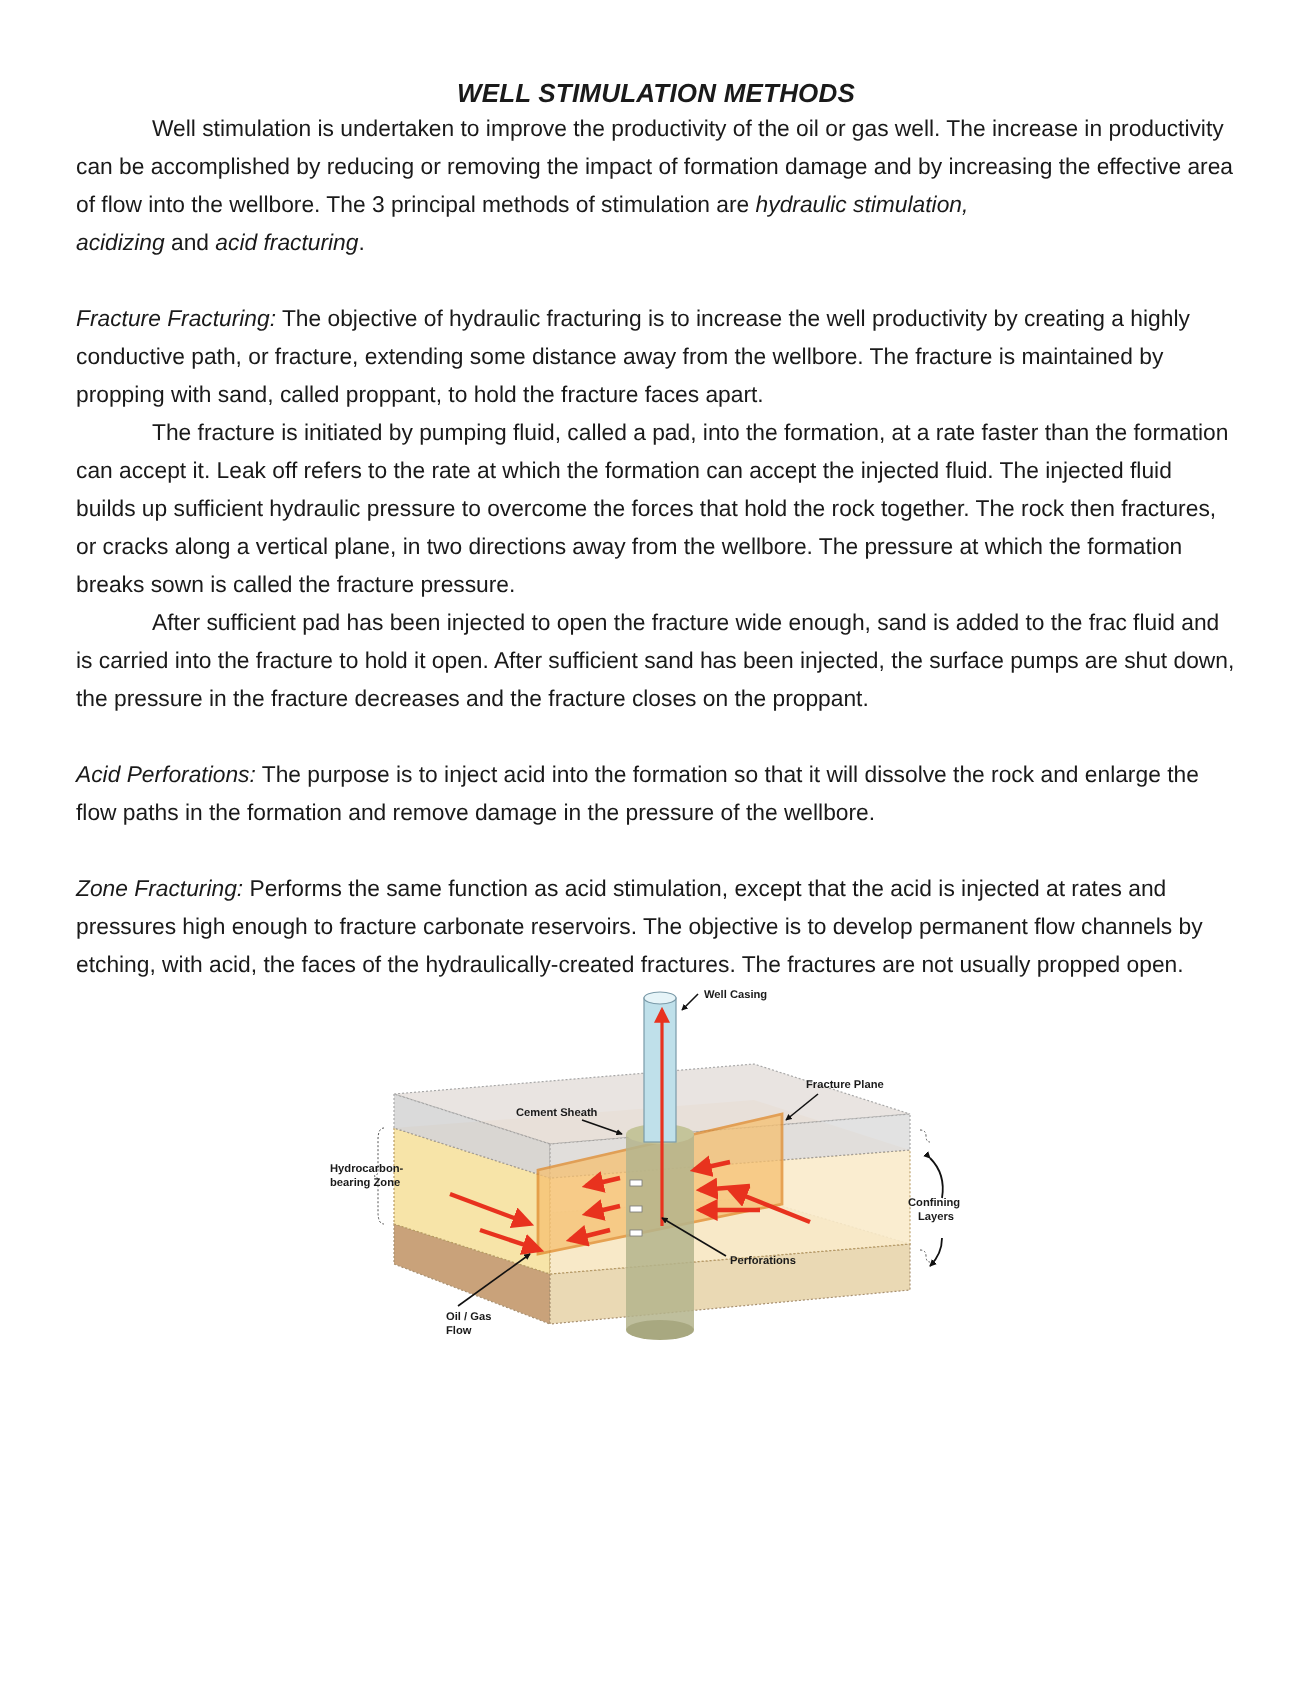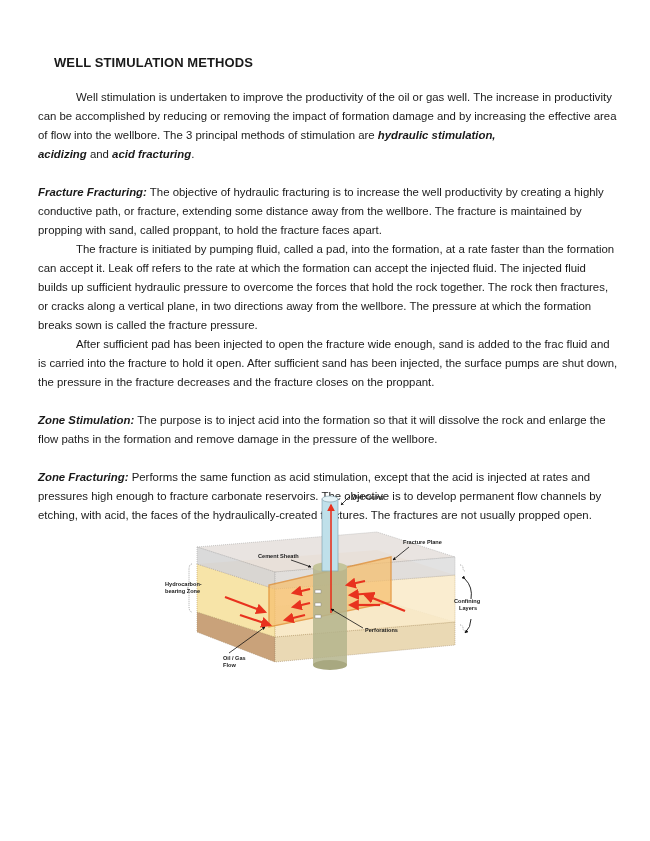--- a/index.html
+++ b/index.html
@@ -1,44 +1,44 @@
 <!DOCTYPE html>
 <html><head>
 <meta charset="utf-8">
 <style>
   html, body { margin: 0; padding: 0; background: #ffffff; }
   body { width: 650px; height: 841px; position: relative; overflow: hidden;
          font-family: "Liberation Sans", "DejaVu Sans", sans-serif; color: #1a1a1a; }
   .page { position: absolute; left: 38px; top: 38px; width: 580px; }
-  .title { text-align: left; font-weight: bold; font-size: 13px; line-height: 18px; margin: 16px; letter-spacing: 0.1px; }
+  .title { text-align: center; font-weight: bold; font-size: 13px; line-height: 18px; margin: 0; letter-spacing: 0.1px; font-style: italic; }
   .para { font-size: 11.4px; line-height: 19px; margin: 0; text-align: left; }
   .indent { text-indent: 38px; }
   .gap { height: 19px; }
-  em { font-style: italic; font-weight: bold; }
+  em { font-style: italic; }
   .figure { position: absolute; left: 165px; top: 487px; width: 325px; height: 185px; }
   .figure svg { width: 100%; height: 100%; display: block; }
   .lbl { font-family: "Liberation Sans", sans-serif; font-weight: bold; font-size: 5.6px; fill: #1a1a1a; }
 </style>
 </head>
 <body>
 
 <div class="page">
   <h1 class="title">WELL STIMULATION METHODS</h1>
 
   <p class="para indent"><span>Well stimulation is undertaken to improve the productivity of the oil or gas well. The increase in productivity can be accomplished by reducing or removing the impact of formation damage and by increasing the effective area of flow into the wellbore. The 3 principal methods of stimulation are </span><em>hydraulic stimulation,</em><span> </span><br><em>acidizing</em><span> and </span><em>acid fracturing</em><span>.</span></p>
 
   <div class="gap"></div>
 
   <p class="para"><em>Fracture Fracturing:</em><span> The objective of hydraulic fracturing is to increase the well productivity by creating a highly conductive path, or fracture, extending some distance away from the wellbore. The fracture is maintained by propping with sand, called proppant, to hold the fracture faces apart.</span></p>
   <p class="para indent">The fracture is initiated by pumping fluid, called a pad, into the formation, at a rate faster than the formation can accept it. Leak off refers to the rate at which the formation can accept the injected fluid. The injected fluid builds up sufficient hydraulic pressure to overcome the forces that hold the rock together. The rock then fractures, or cracks along a vertical plane, in two directions away from the wellbore. The pressure at which the formation breaks sown is called the fracture pressure.</p>
   <p class="para indent">After sufficient pad has been injected to open the fracture wide enough, sand is added to the frac fluid and is carried into the fracture to hold it open. After sufficient sand has been injected, the surface pumps are shut down, the pressure in the fracture decreases and the fracture closes on the proppant.</p>
 
   <div class="gap"></div>
 
-  <p class="para"><em>Zone Stimulation:</em><span> The purpose is to inject acid into the formation so that it will dissolve the rock and enlarge the flow paths in the formation and remove damage in the pressure of the wellbore.</span></p>
+  <p class="para"><em>Acid Perforations:</em><span> The purpose is to inject acid into the formation so that it will dissolve the rock and enlarge the flow paths in the formation and remove damage in the pressure of the wellbore.</span></p>
 
   <div class="gap"></div>
 
   <p class="para"><em>Zone Fracturing:</em><span> Performs the same function as acid stimulation, except that the acid is injected at rates and pressures high enough to fracture carbonate reservoirs. The objective is to develop permanent flow channels by etching, with acid, the faces of the hydraulically-created fractures. The fractures are not usually propped open.</span></p>
 </div>
 
 <div class="figure">
   <svg viewBox="0 0 325 185" xmlns="http://www.w3.org/2000/svg">
     <defs>
       <marker id="ah" markerWidth="5" markerHeight="5" refX="4" refY="2.5" orient="auto">

